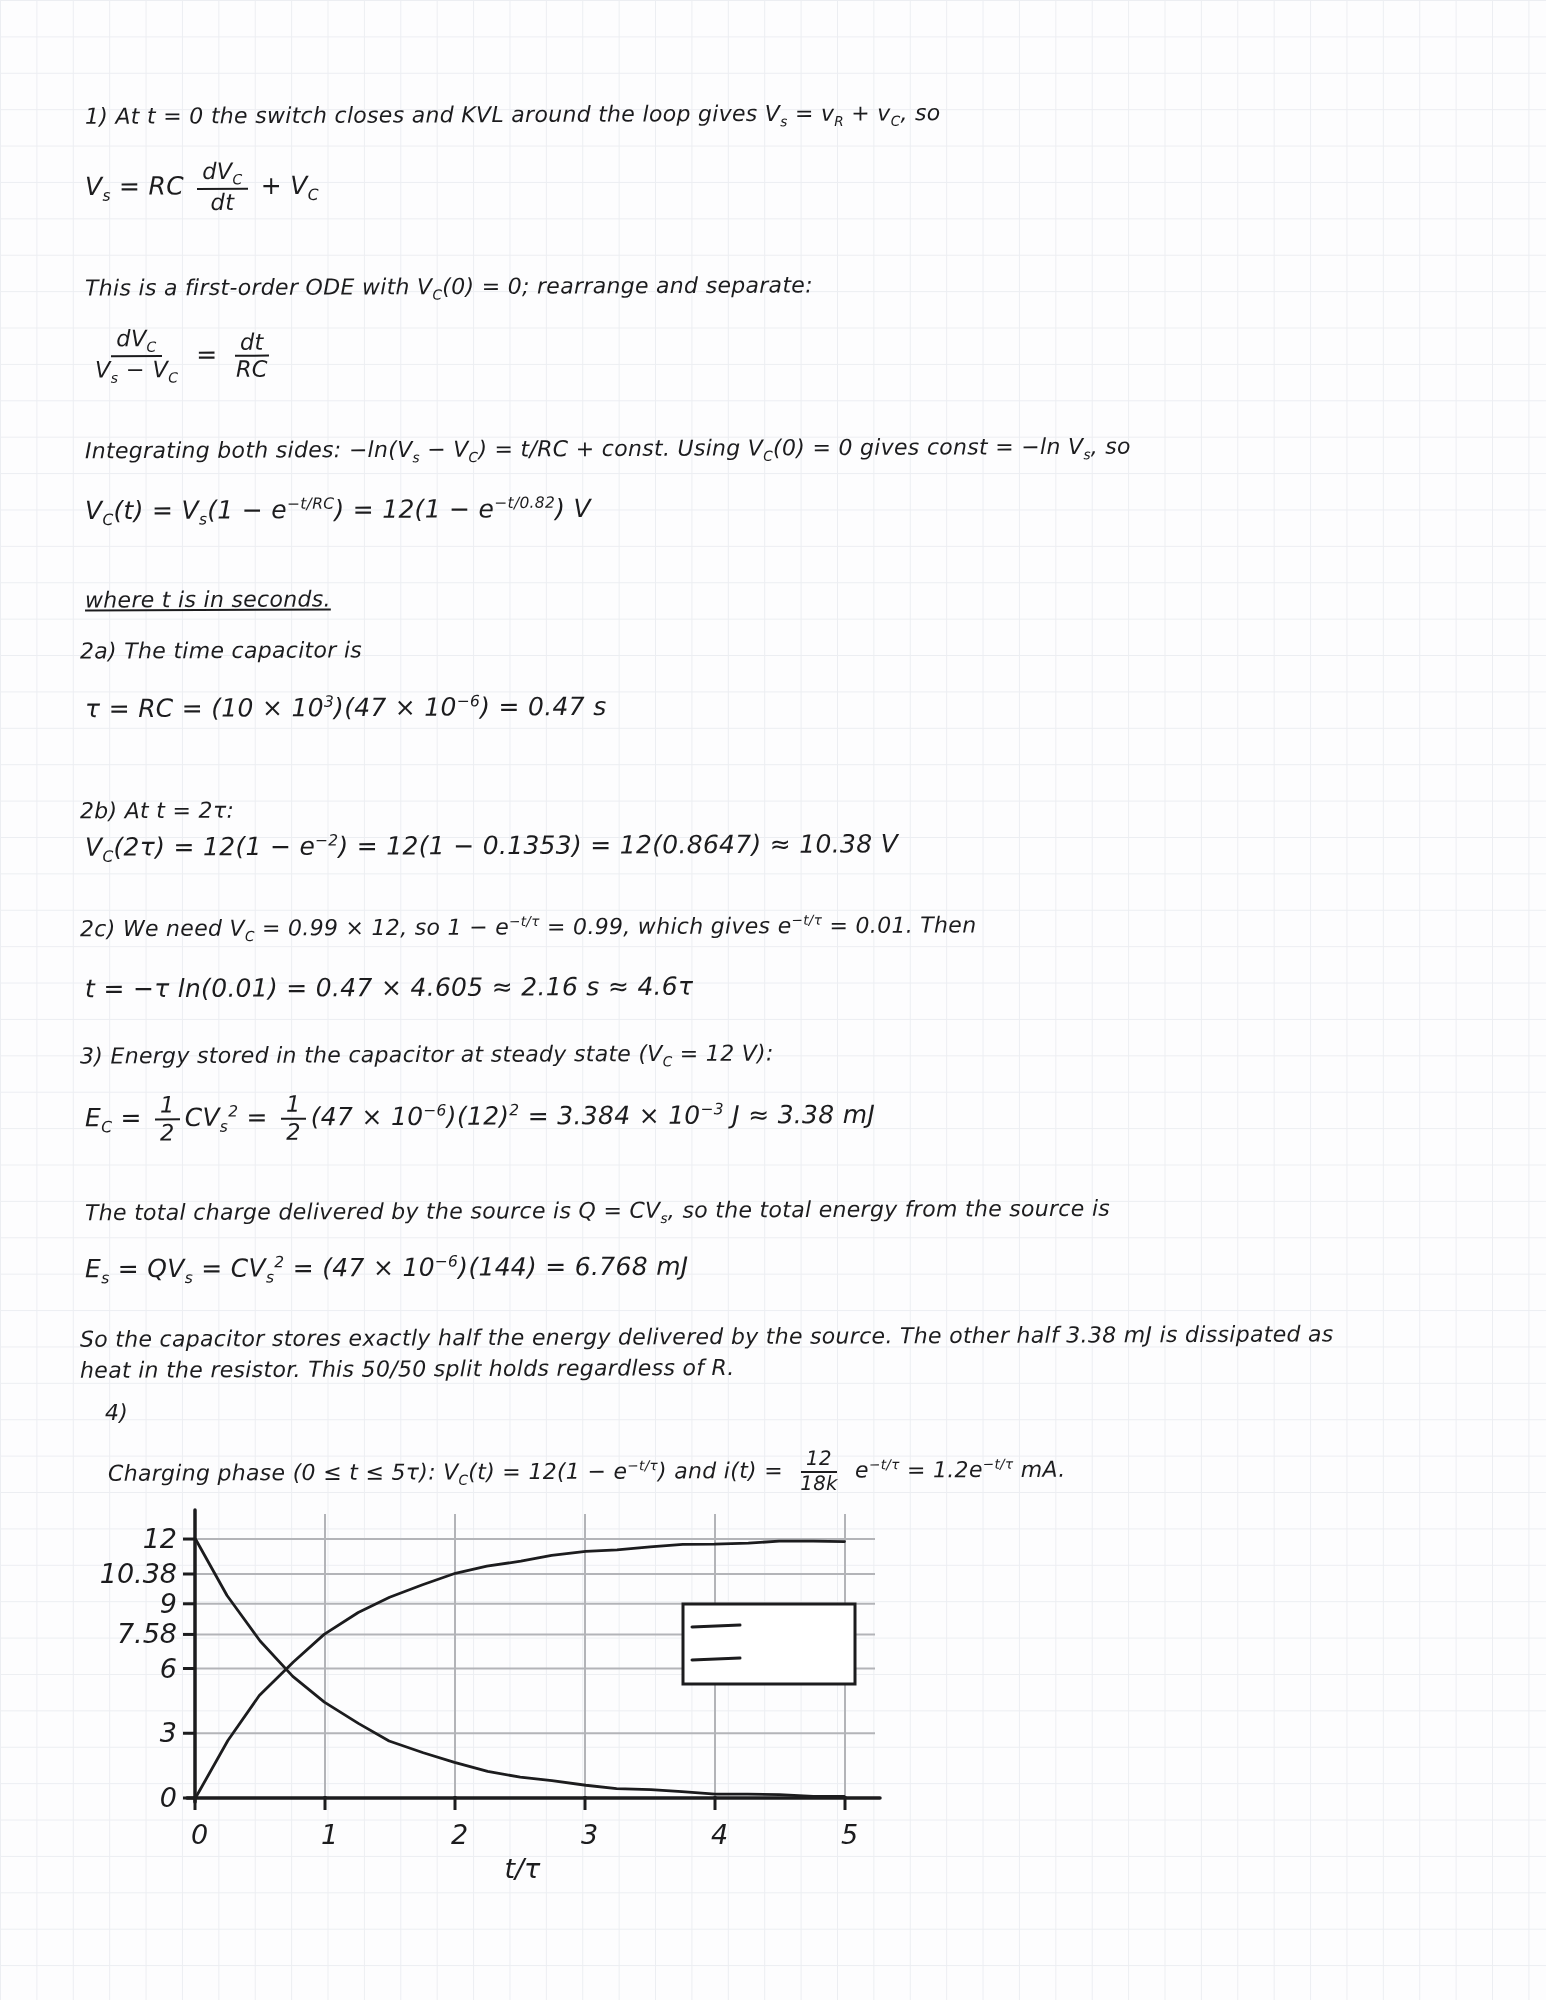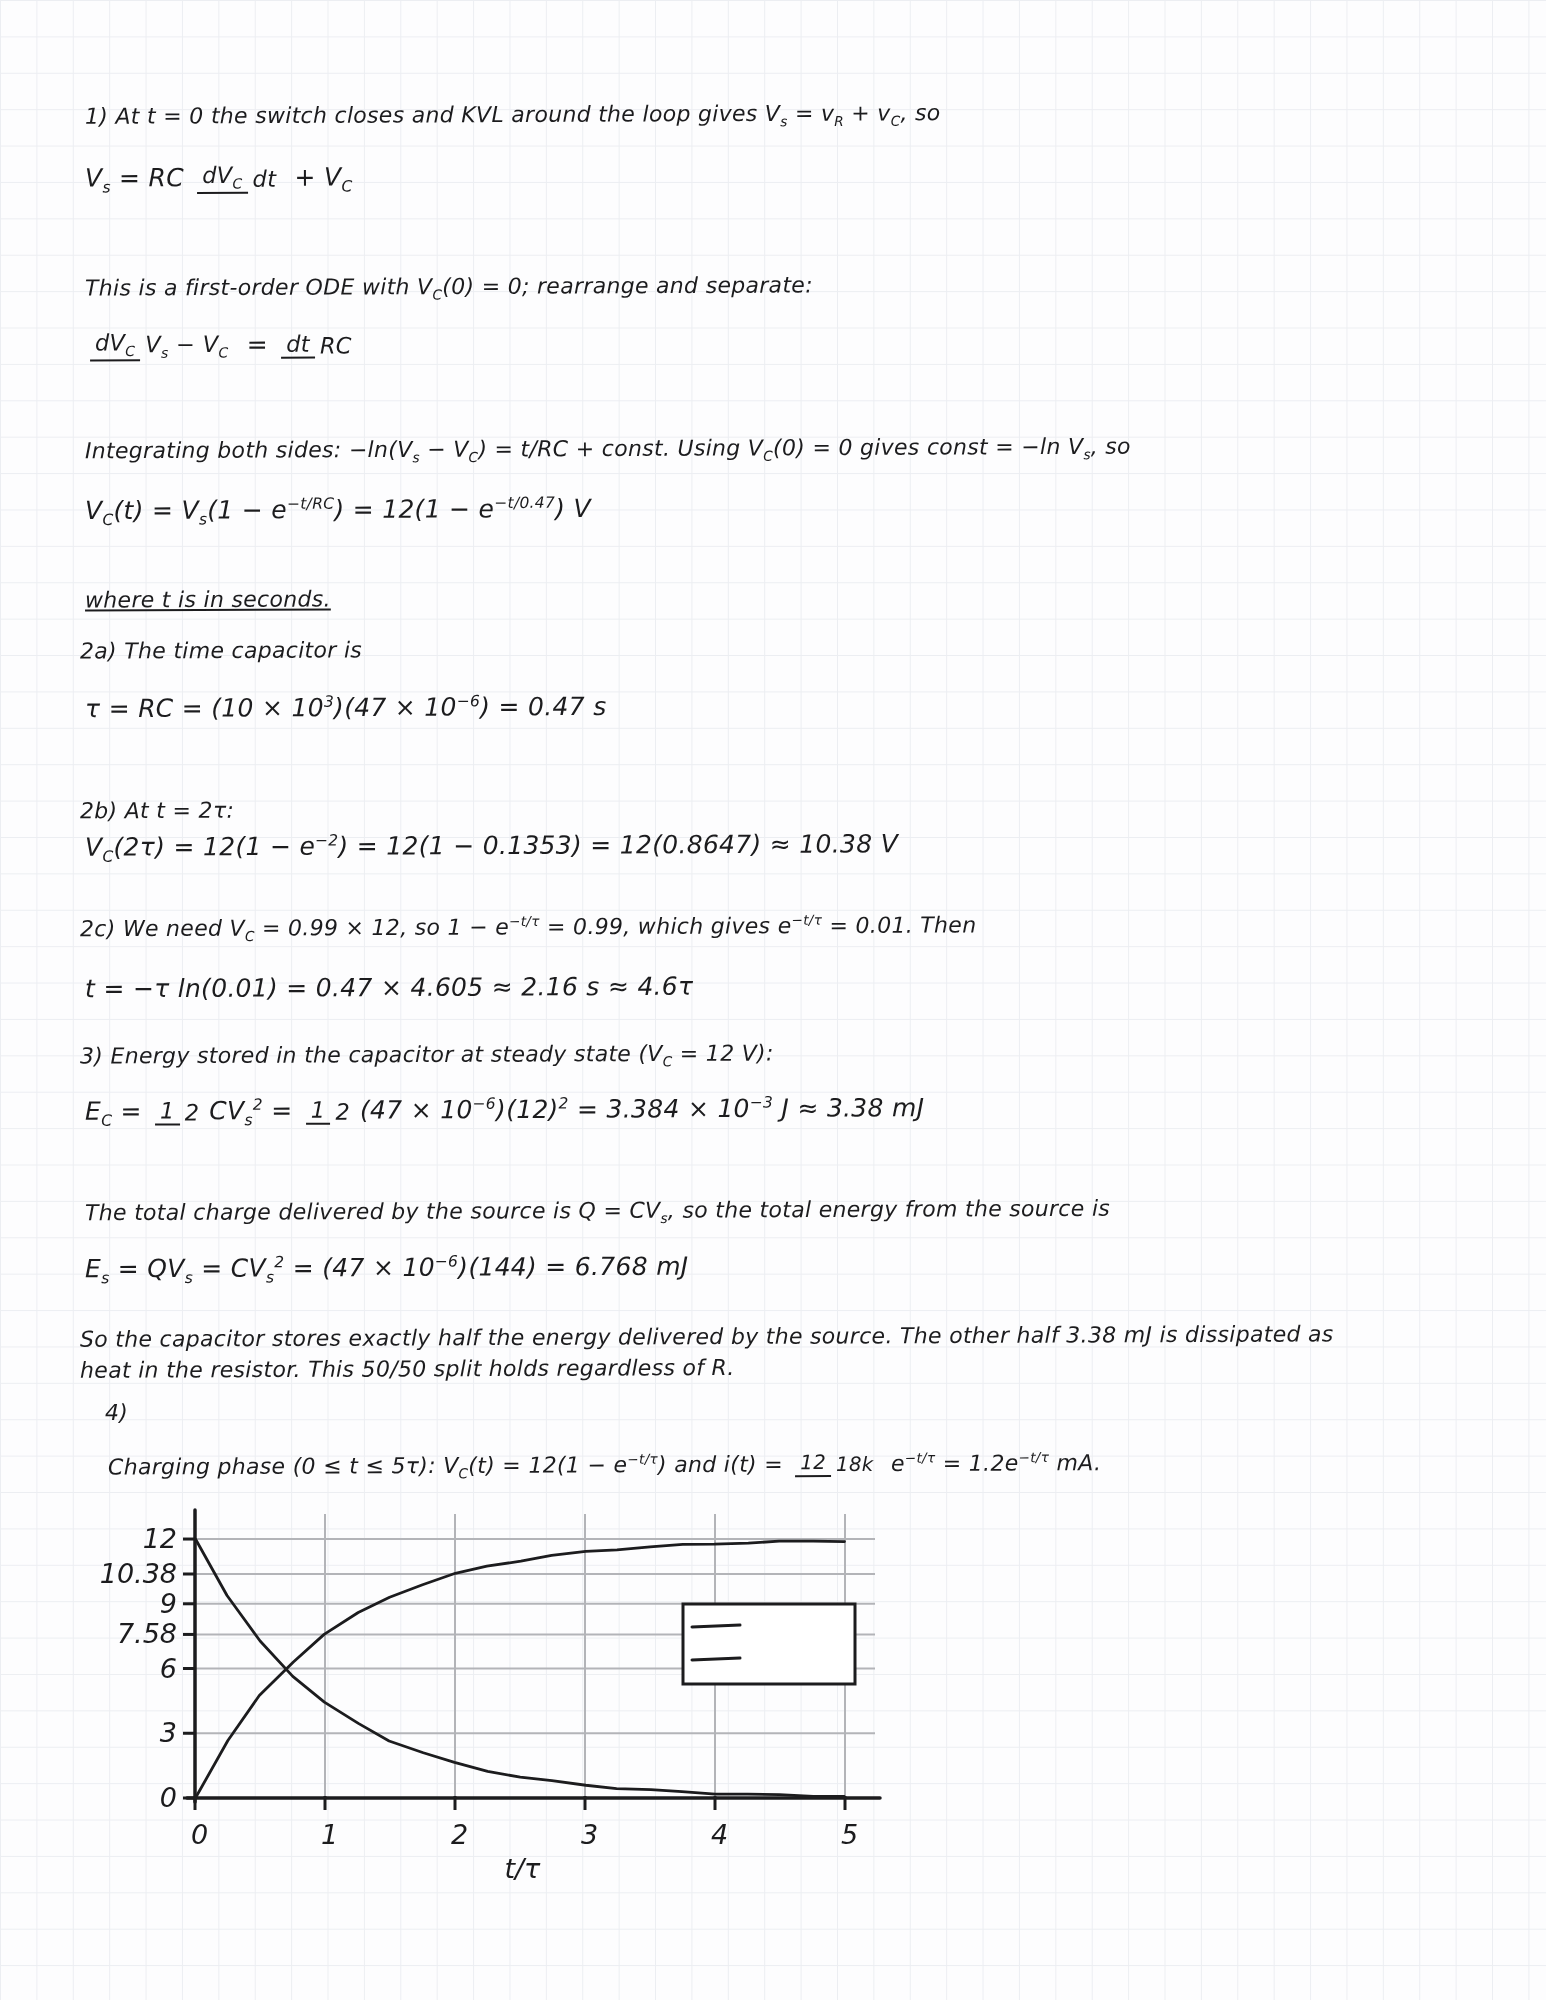--- a/index.html
+++ b/index.html
@@ -8,21 +8,21 @@
     background-color:#fdfdfe;
     background-image:
       linear-gradient(to right,#eceef2 1px,transparent 1px),
       linear-gradient(to bottom,#eceef2 1px,transparent 1px);
     background-size:36.4px 36.4px;
     font-family:"DejaVu Sans",sans-serif;color:#1c1c1e;
   }
   .hand{position:absolute;font-style:italic;letter-spacing:.3px;line-height:1.4;transform:rotate(-.25deg);}
   .para{font-size:22px;}
   .eq{font-size:25px;}
-  .frac{display:inline-flex;flex-direction:row;align-items:center;vertical-align:middle;margin:0 5px;line-height:1.05;font-size:.9em;}
+  .frac{display:inline-flex;flex-direction:column;align-items:center;vertical-align:middle;margin:0 5px;line-height:1.05;font-size:.9em;}
   .frac>span:first-child{border-bottom:2.5px solid #1c1c1e;padding:0 5px 1px;}
   .frac>span:last-child{padding:1px 5px 0;}
   sub,sup{font-size:.62em;}
   #chart-host{position:absolute;left:100px;top:1496px;width:920px;height:470px;}
   svg text{font-family:"DejaVu Sans",sans-serif;font-style:italic;fill:#1c1c1e;}
 </style>
 </head>
 <body>
 
 <div class="hand para" style="left:85px;top:100px;">1) At t = 0 the switch closes and KVL around the loop gives V<sub>s</sub> = v<sub>R</sub> + v<sub>C</sub>, so</div>
@@ -32,21 +32,21 @@
     </span> + V<sub>C</sub></div>
 <div class="hand para" style="left:85px;top:272px;">This is a first-order ODE with V<sub>C</sub>(0) = 0; rearrange and separate:</div>
 <div class="hand eq" style="left:85px;top:327px;"><span class="frac">
       <span>dV<sub>C</sub></span>
       <span>V<sub>s</sub> − V<sub>C</sub></span>
     </span> = <span class="frac">
       <span>dt</span>
       <span>RC</span>
     </span></div>
 <div class="hand para" style="left:85px;top:434px;">Integrating both sides: −ln(V<sub>s</sub> − V<sub>C</sub>) = t/RC + const. Using V<sub>C</sub>(0) = 0 gives const = −ln V<sub>s</sub>, so</div>
-<div class="hand eq" style="left:85px;top:492px;">V<sub>C</sub>(t) = V<sub>s</sub>(1 − e<sup>−t/RC</sup>) = 12(1 − e<sup>−t/0.47</sup>) V</div>
+<div class="hand eq" style="left:85px;top:492px;">V<sub>C</sub>(t) = V<sub>s</sub>(1 − e<sup>−t/RC</sup>) = 12(1 − e<sup>−t/0.82</sup>) V</div>
 <div class="hand para" style="left:85px;top:585px;text-decoration:underline;">where t is in seconds.</div>
 <div class="hand para" style="left:80px;top:636px;">2a) The time capacitor is</div>
 <div class="hand eq" style="left:85px;top:690px;">τ = RC = (10 × 10<sup>3</sup>)(47 × 10<sup>−6</sup>) = 0.47 s</div>
 <div class="hand para" style="left:80px;top:768px;margin-top:28px;">2b) At t = 2τ:</div>
 <div class="hand eq" style="left:85px;top:828px;">V<sub>C</sub>(2τ) = 12(1 − e<sup>−2</sup>) = 12(1 − 0.1353) = 12(0.8647) ≈ 10.38 V</div>
 <div class="hand para" style="left:80px;top:912px;">2c) We need V<sub>C</sub> = 0.99 × 12, so 1 − e<sup>−t/τ</sup> = 0.99, which gives e<sup>−t/τ</sup> = 0.01. Then</div>
 <div class="hand eq" style="left:85px;top:970px;">t = −τ ln(0.01) = 0.47 × 4.605 ≈ 2.16 s ≈ 4.6τ</div>
 <div class="hand para" style="left:80px;top:1040px;">3) Energy stored in the capacitor at steady state (V<sub>C</sub> = 12 V):</div>
 <div class="hand eq" style="left:85px;top:1092px;">E<sub>C</sub> = <span class="frac">
       <span>1</span>

